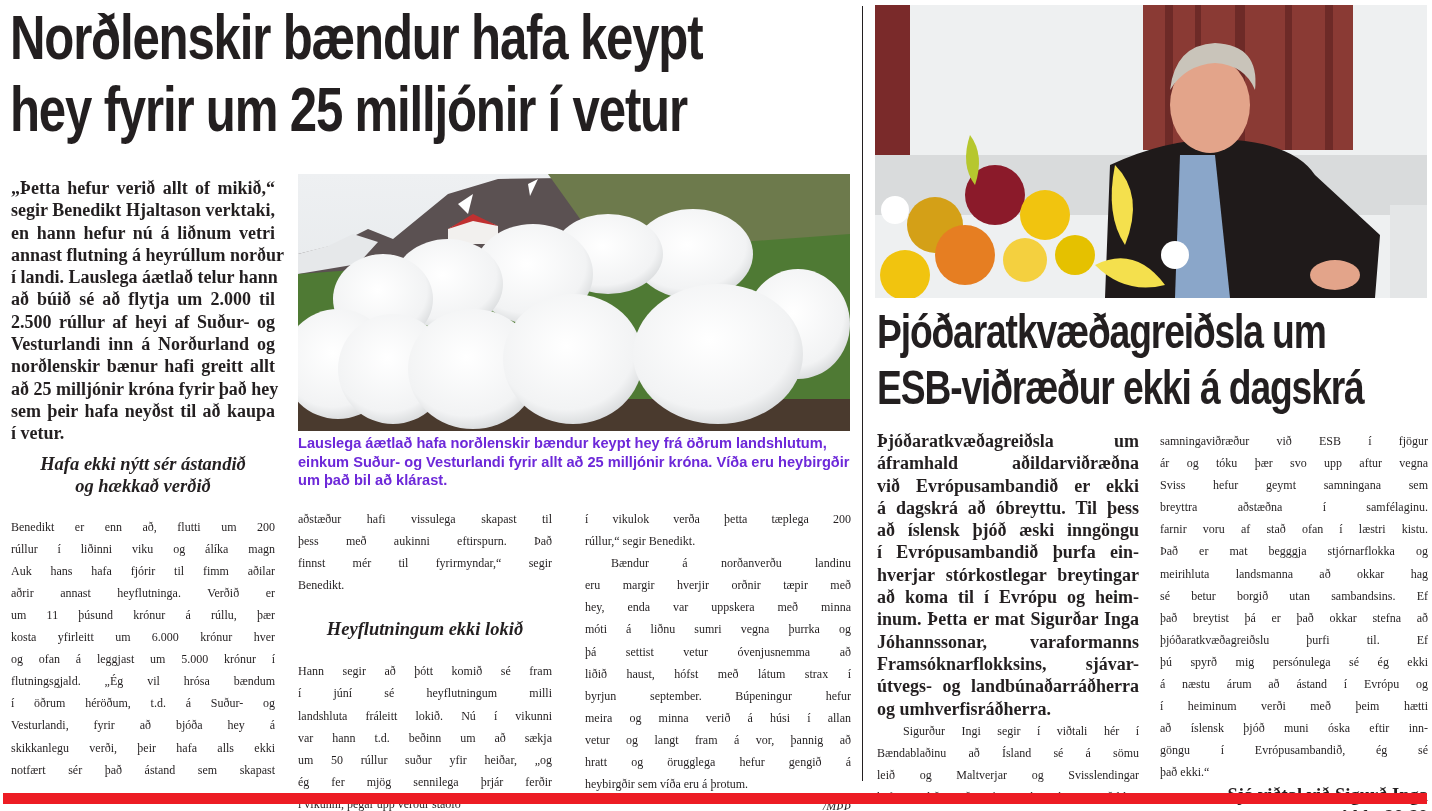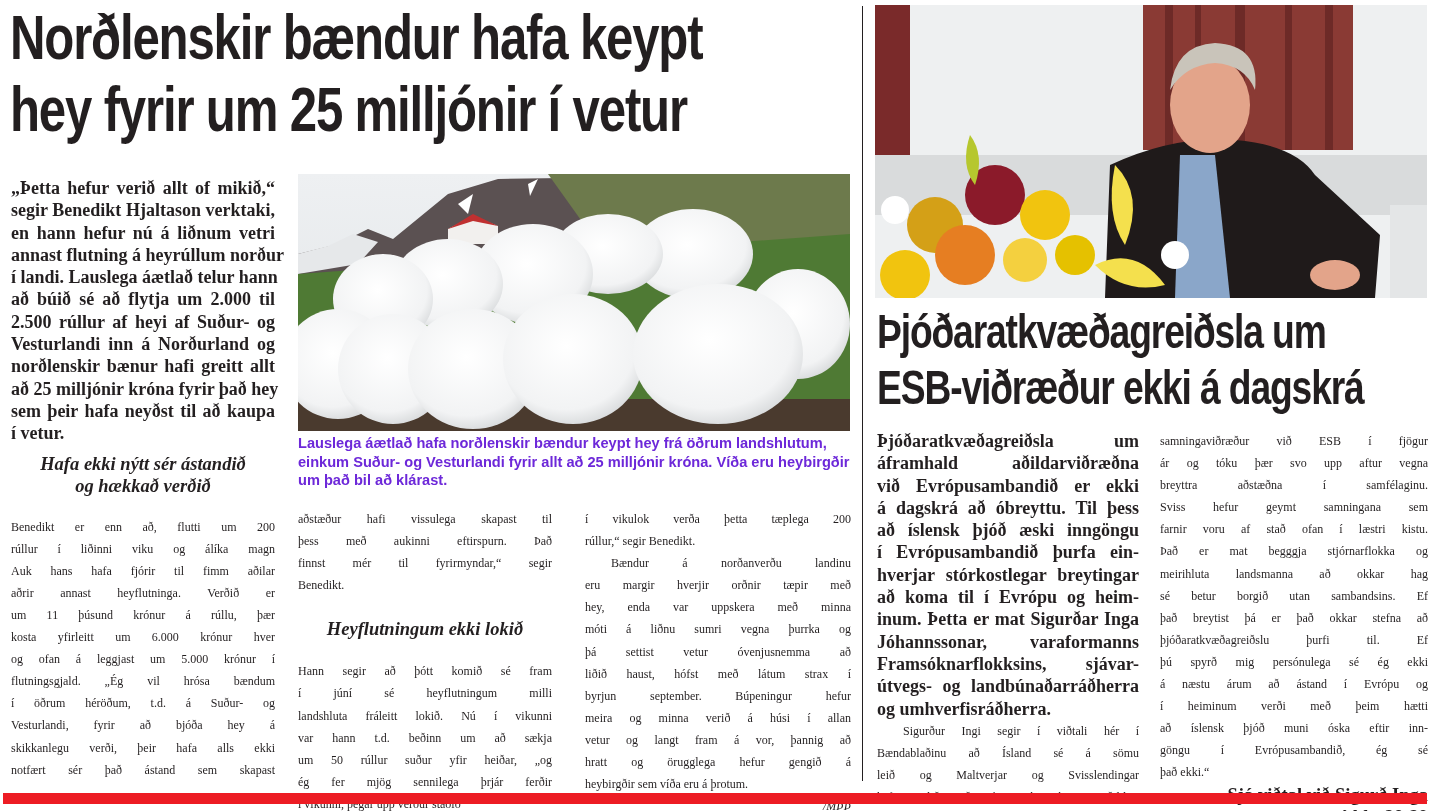--- a/index.html
+++ b/index.html
@@ -225,22 +225,22 @@
       <span class="line">leið og Maltverjar og Svisslendingar</span>
       <span class="line">hafi valið að feta í sínum aðildar-</span>
       <span class="line last">viðræðum. „Maltverjar lögðu niður</span>
     </div>
 </div>
 
 <div class="abs col serif" id="col5">
   <div class="body-text">
       <span class="line">samningaviðræður við ESB í fjögur</span>
       <span class="line">ár og tóku þær svo upp aftur vegna</span>
+      <span class="line">Sviss hefur geymt samningana sem</span>
       <span class="line">breyttra aðstæðna í samfélaginu.</span>
-      <span class="line">Sviss hefur geymt samningana sem</span>
       <span class="line">farnir voru af stað ofan í læstri kistu.</span>
       <span class="line">Það er mat begggja stjórnarflokka og</span>
       <span class="line">meirihluta landsmanna að okkar hag</span>
       <span class="line">sé betur borgið utan sambandsins. Ef</span>
       <span class="line">það breytist þá er það okkar stefna að</span>
       <span class="line">þjóðaratkvæðagreiðslu þurfi til. Ef</span>
       <span class="line">þú spyrð mig persónulega sé ég ekki</span>
       <span class="line">á næstu árum að ástand í Evrópu og</span>
       <span class="line">í heiminum verði með þeim hætti</span>
       <span class="line">að íslensk þjóð muni óska eftir inn-</span>

